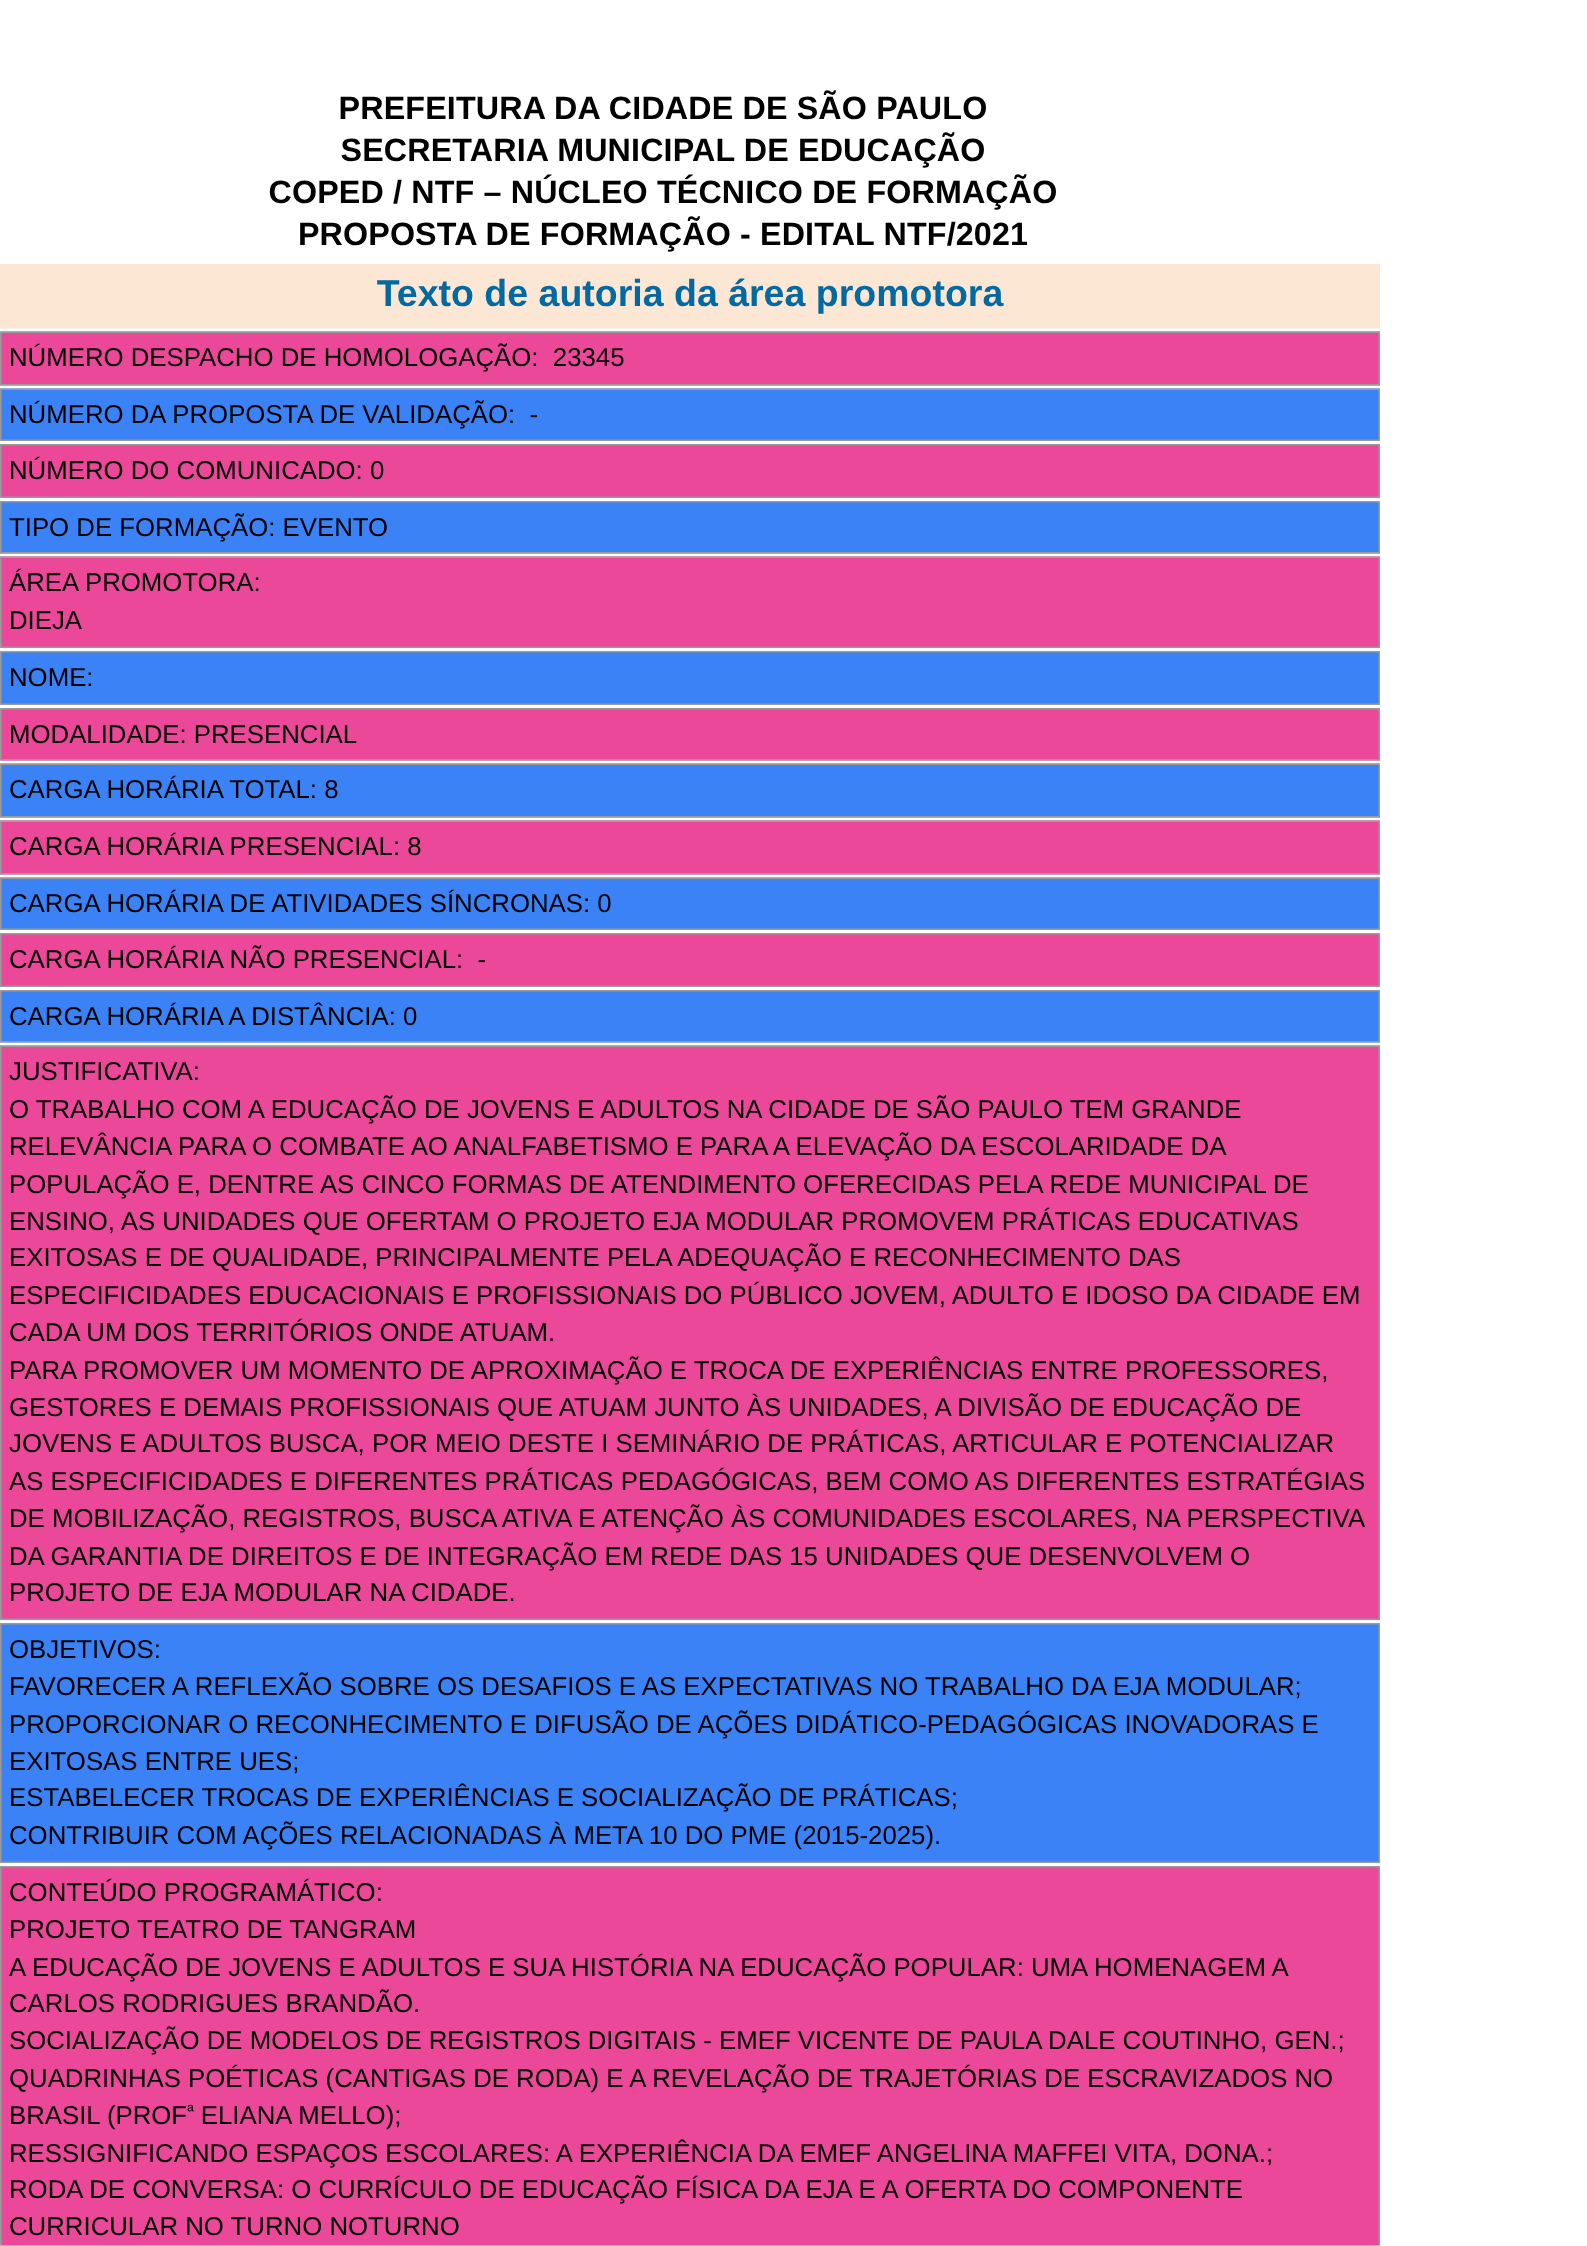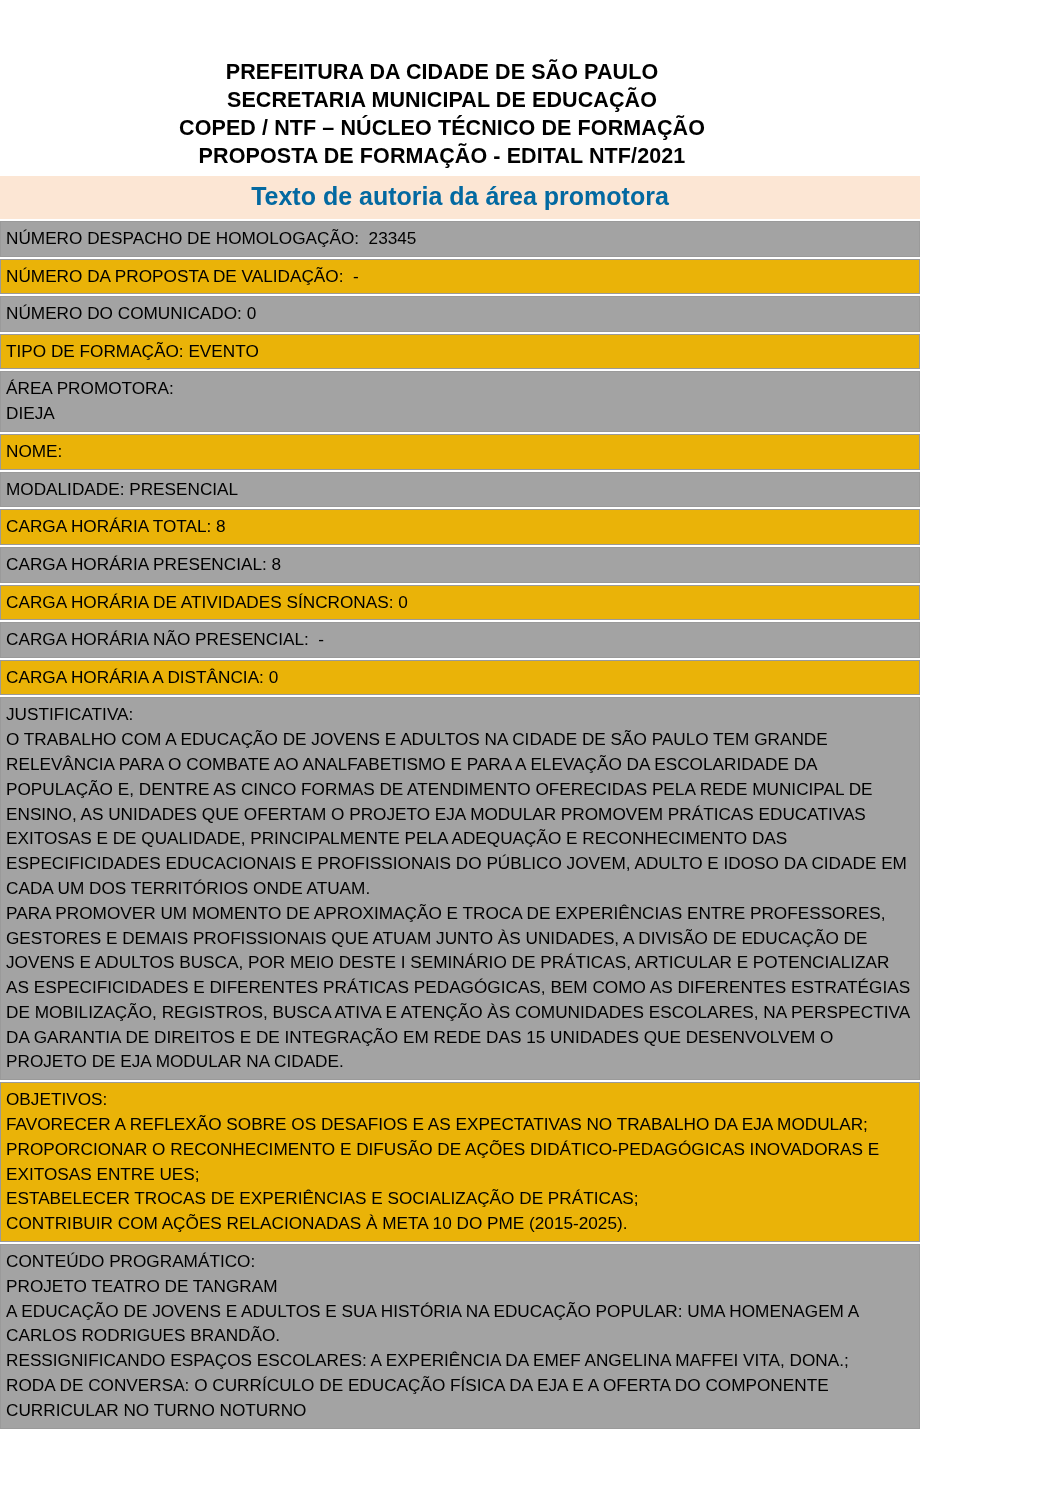--- a/index.html
+++ b/index.html
@@ -55,23 +55,23 @@
     font-size: 25px;
     font-weight: bold;
     line-height: 30px;
   }
 
   .row {
     border: 1px solid #9a9a9a;
     box-sizing: border-box;
     padding: 4px 5px 5px 5px;
     margin-top: 2px;
-    background: #a3a3a3;
+    background: #ec4899;
   }
-  .row.tinted { background: #eab308; }
+  .row.tinted { background: #3b82f6; }
 
   .line {
     font-size: 17.2px;
     line-height: 24.6px;
     white-space: pre-wrap;
   }
   .line.bold { font-weight: normal; }
 
   .block .line { line-height: 24.8px; }
 
@@ -146,20 +146,22 @@
           <div class="line">OBJETIVOS:</div>
           <div class="line">FAVORECER A REFLEXÃO SOBRE OS DESAFIOS E AS EXPECTATIVAS NO TRABALHO DA EJA MODULAR;</div>
           <div class="line">PROPORCIONAR O RECONHECIMENTO E DIFUSÃO DE AÇÕES DIDÁTICO-PEDAGÓGICAS INOVADORAS E EXITOSAS ENTRE UES;</div>
           <div class="line">ESTABELECER TROCAS DE EXPERIÊNCIAS E SOCIALIZAÇÃO DE PRÁTICAS;</div>
           <div class="line">CONTRIBUIR COM AÇÕES RELACIONADAS À META 10 DO PME (2015-2025).</div>
         </div>
         <div class="row block">
           <div class="line">CONTEÚDO PROGRAMÁTICO:</div>
           <div class="line">PROJETO TEATRO DE TANGRAM</div>
           <div class="line">A EDUCAÇÃO DE JOVENS E ADULTOS E SUA HISTÓRIA NA EDUCAÇÃO POPULAR: UMA HOMENAGEM A CARLOS RODRIGUES BRANDÃO.</div>
+          <div class="line">SOCIALIZAÇÃO DE MODELOS DE REGISTROS DIGITAIS - EMEF VICENTE DE PAULA DALE COUTINHO, GEN.;</div>
+          <div class="line">QUADRINHAS POÉTICAS (CANTIGAS DE RODA) E A REVELAÇÃO DE TRAJETÓRIAS DE ESCRAVIZADOS NO BRASIL (PROF<sup class="ord">ª</sup> ELIANA MELLO);</div>
           <div class="line">RESSIGNIFICANDO ESPAÇOS ESCOLARES: A EXPERIÊNCIA DA EMEF ANGELINA MAFFEI VITA, DONA.;</div>
           <div class="line">RODA DE CONVERSA: O CURRÍCULO DE EDUCAÇÃO FÍSICA DA EJA E A OFERTA DO COMPONENTE CURRICULAR NO TURNO NOTURNO</div>
         </div>
       </div>
 
   </div>
 
 </div>
 
 </body></html>

